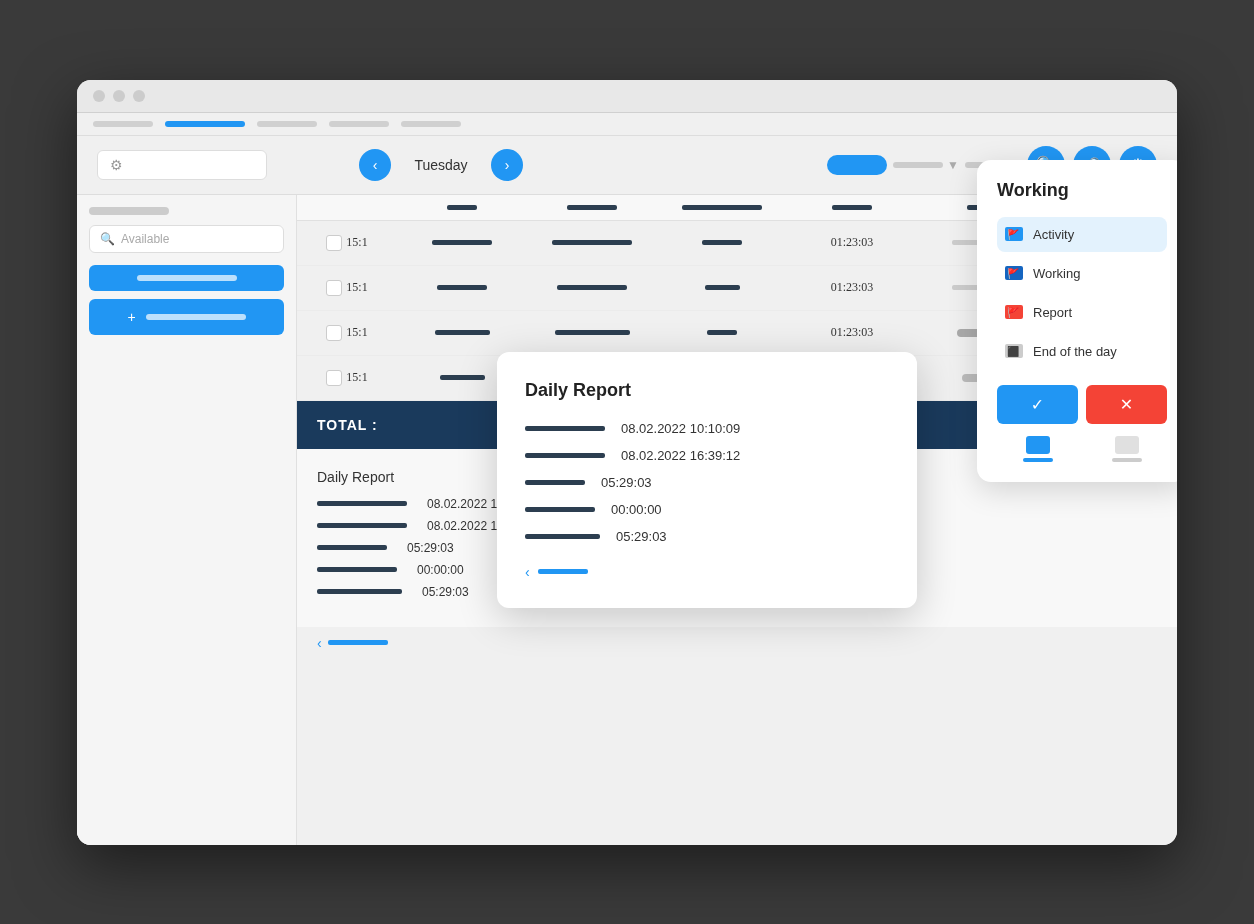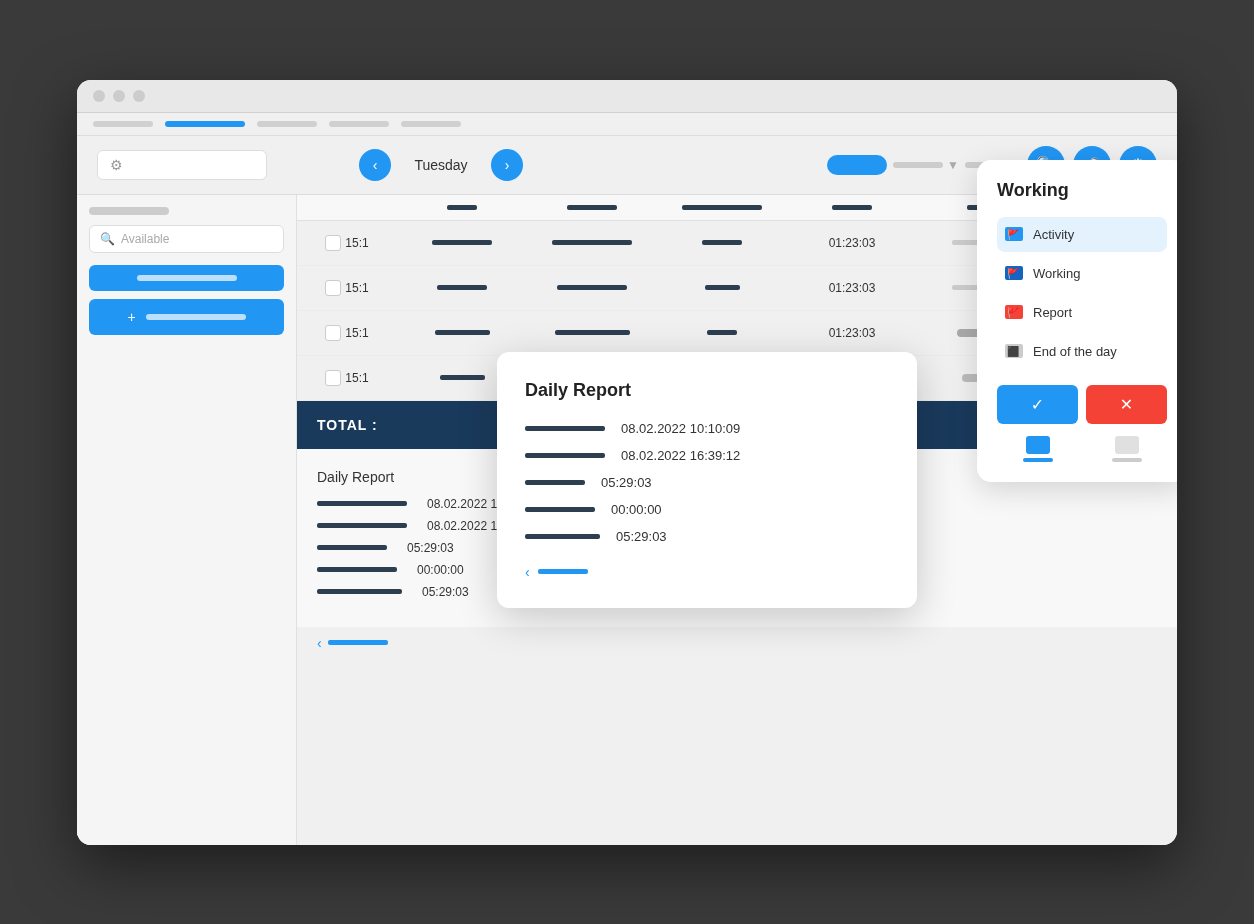--- a/index.html
+++ b/index.html
@@ -223,20 +223,21 @@
       background: #2c3e50;
       border-radius: 2px;
     }
 
     .grid-row {
       display: grid;
       grid-template-columns: 100px repeat(6, 1fr);
       border-bottom: 1px solid #ebebeb;
       min-height: 45px;
       align-items: center;
+      font-family: Liberation Serif, serif;
     }
 
     .grid-cell {
       padding: 8px 12px;
       display: flex; align-items: center; justify-content: center;
     }
 
     .cell-bar {
       height: 5px;
       background: #2c3e50;

